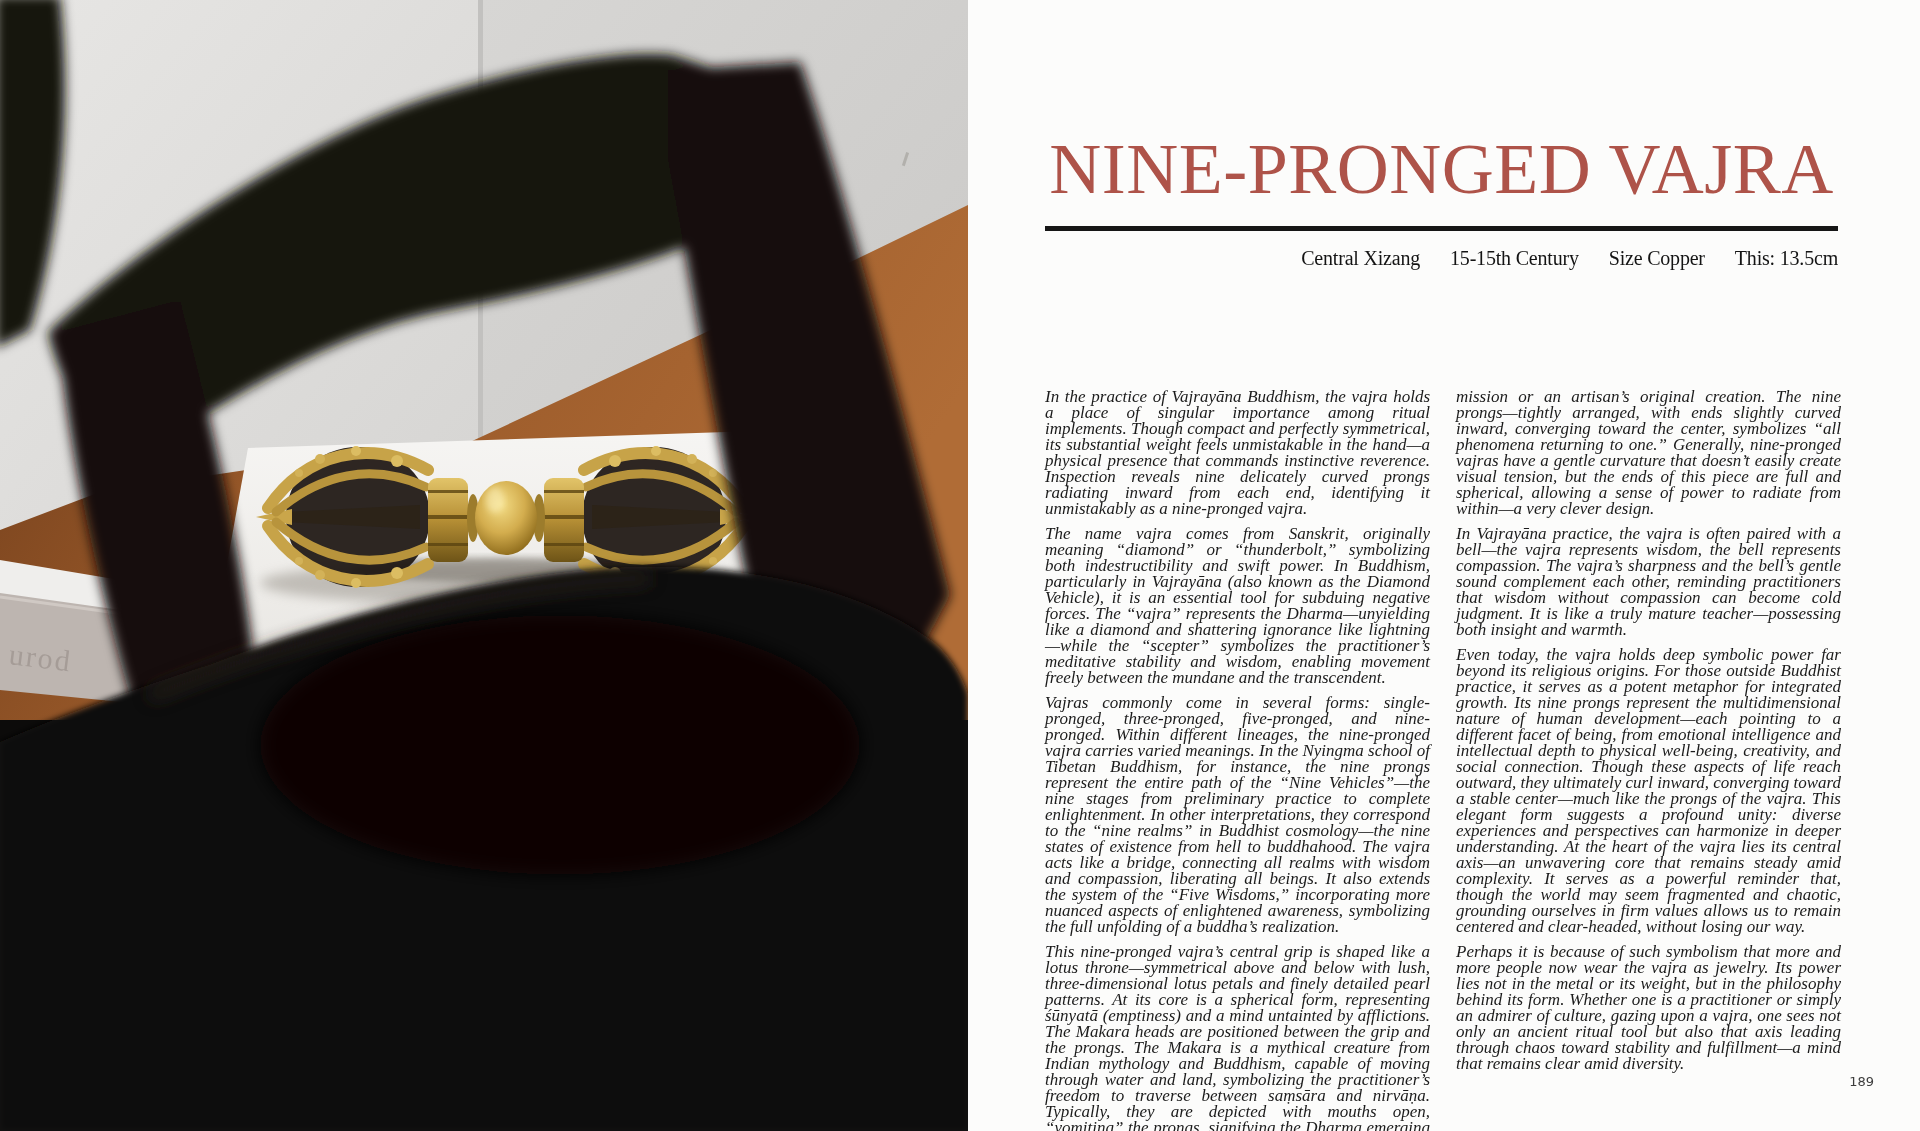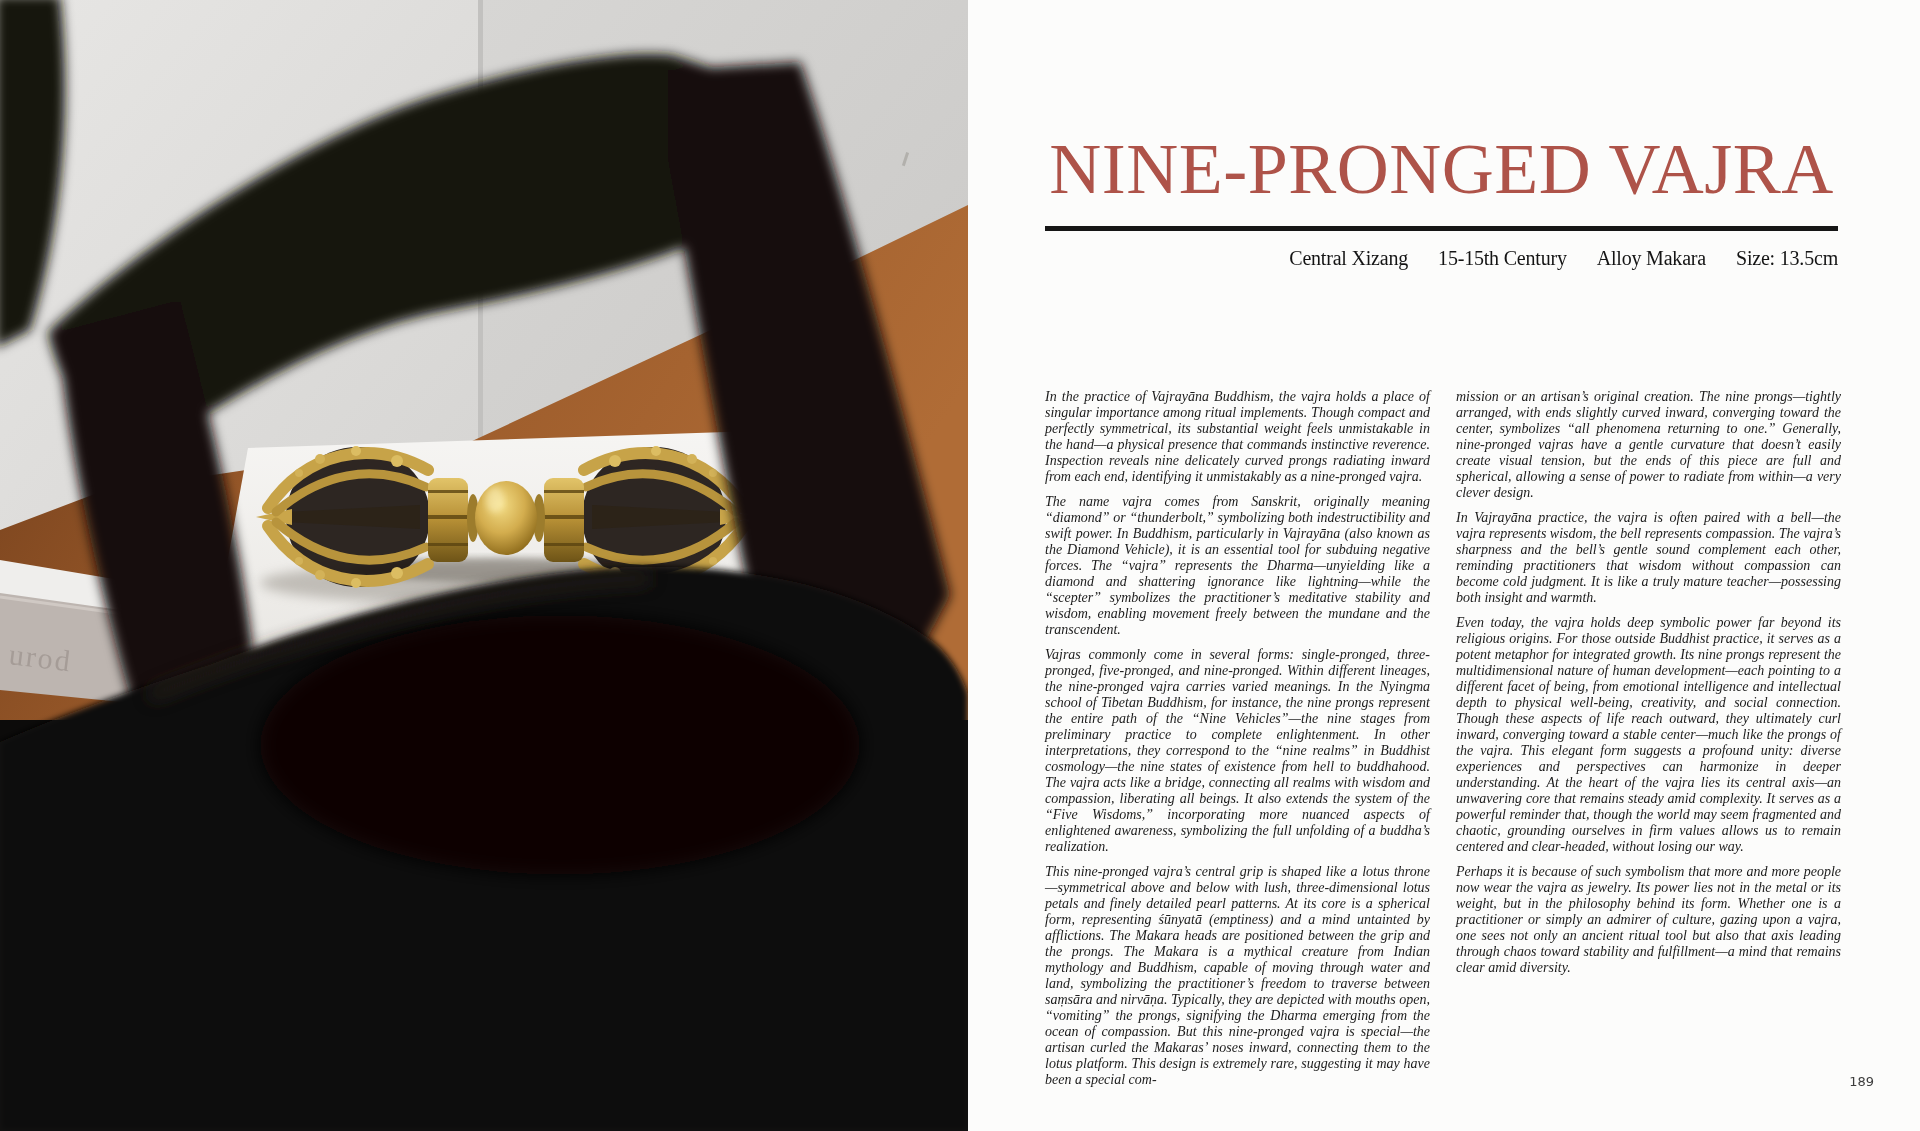--- a/index.html
+++ b/index.html
@@ -16,21 +16,21 @@
         background:#fcfcfb;}
   .content{position:absolute;left:77px;top:0;width:793px;}
   .title{margin:0;padding-top:133px;font-size:72px;line-height:1.0;
          font-weight:400;letter-spacing:.5px;white-space:nowrap;
          text-align:center;font-family:"Liberation Serif",serif;}
   .rule{margin-top:21px;height:5px;background:#161616;}
   .meta{margin-top:16px;display:flex;justify-content:flex-end;gap:30px;
         font-size:20px;color:#141414;letter-spacing:-.2px;}
   .cols{position:absolute;left:77px;top:389px;width:796px;display:flex;gap:26px;}
   .col{width:385px;}
-  .col p{margin:0 0 9px 0;font-style:italic;font-size:14px;line-height:16px;
+  .col p{margin:0 0 9px 0;font-style:italic;font-size:17px;line-height:16px;
          color:#1b1b1b;text-align:justify;}
   .pagenum{position:absolute;right:78px;top:1074px;font-family:"DejaVu Sans",sans-serif;
            font-size:13px;color:#3c3c3c;}
 </style>
 </head>
 <body>
 
 <div class="photo">
   <svg width="968" height="1131" viewBox="0 0 968 1131">
     <defs>
@@ -154,22 +154,22 @@
   </svg>
 </div>
 
 <div class="page">
   <div class="content">
     <h1 class="title" style="color: rgb(174, 83, 73);">NINE-PRONGED VAJRA</h1>
     <div class="rule"></div>
     <div class="meta">
       <span>Central Xizang</span>
       <span>15-15th Century</span>
-      <span>Alloy Makara</span>
-      <span>Size: 13.5cm</span>
+      <span>Size Copper</span>
+      <span>This: 13.5cm</span>
     </div>
   </div>
 
   <div class="cols">
     <div class="col">
       <p>In the practice of Vajrayāna Buddhism, the vajra holds a place of singular importance among ritual implements. Though compact and perfectly symmetrical, its substantial weight feels unmistakable in the hand—a physical presence that commands instinctive reverence. Inspection reveals nine delicately curved prongs radiating inward from each end, identifying it unmistakably as a nine-pronged vajra.</p>
       <p>The name vajra comes from Sanskrit, originally meaning “diamond” or “thunderbolt,” symbolizing both indestructibility and swift power. In Buddhism, particularly in Vajrayāna (also known as the Diamond Vehicle), it is an essential tool for subduing negative forces. The “vajra” represents the Dharma—unyielding like a diamond and shattering ignorance like lightning—while the “scepter” symbolizes the practitioner’s meditative stability and wisdom, enabling movement freely between the mundane and the transcendent.</p>
       <p>Vajras commonly come in several forms: single-pronged, three-pronged, five-pronged, and nine-pronged. Within different lineages, the nine-pronged vajra carries varied meanings. In the Nyingma school of Tibetan Buddhism, for instance, the nine prongs represent the entire path of the “Nine Vehicles”—the nine stages from preliminary practice to complete enlightenment. In other interpretations, they correspond to the “nine realms” in Buddhist cosmology—the nine states of existence from hell to buddhahood. The vajra acts like a bridge, connecting all realms with wisdom and compassion, liberating all beings. It also extends the system of the “Five Wisdoms,” incorporating more nuanced aspects of enlightened awareness, symbolizing the full unfolding of a buddha’s realization.</p>
       <p>This nine-pronged vajra’s central grip is shaped like a lotus throne—symmetrical above and below with lush, three-dimensional lotus petals and finely detailed pearl patterns. At its core is a spherical form, representing śūnyatā (emptiness) and a mind untainted by afflictions. The Makara heads are positioned between the grip and the prongs. The Makara is a mythical creature from Indian mythology and Buddhism, capable of moving through water and land, symbolizing the practitioner’s freedom to traverse between saṃsāra and nirvāṇa. Typically, they are depicted with mouths open, “vomiting” the prongs, signifying the Dharma emerging from the ocean of compassion. But this nine-pronged vajra is special—the artisan curled the Makaras’ noses inward, connecting them to the lotus platform. This design is extremely rare, suggesting it may have been a special com-</p>
     </div>

